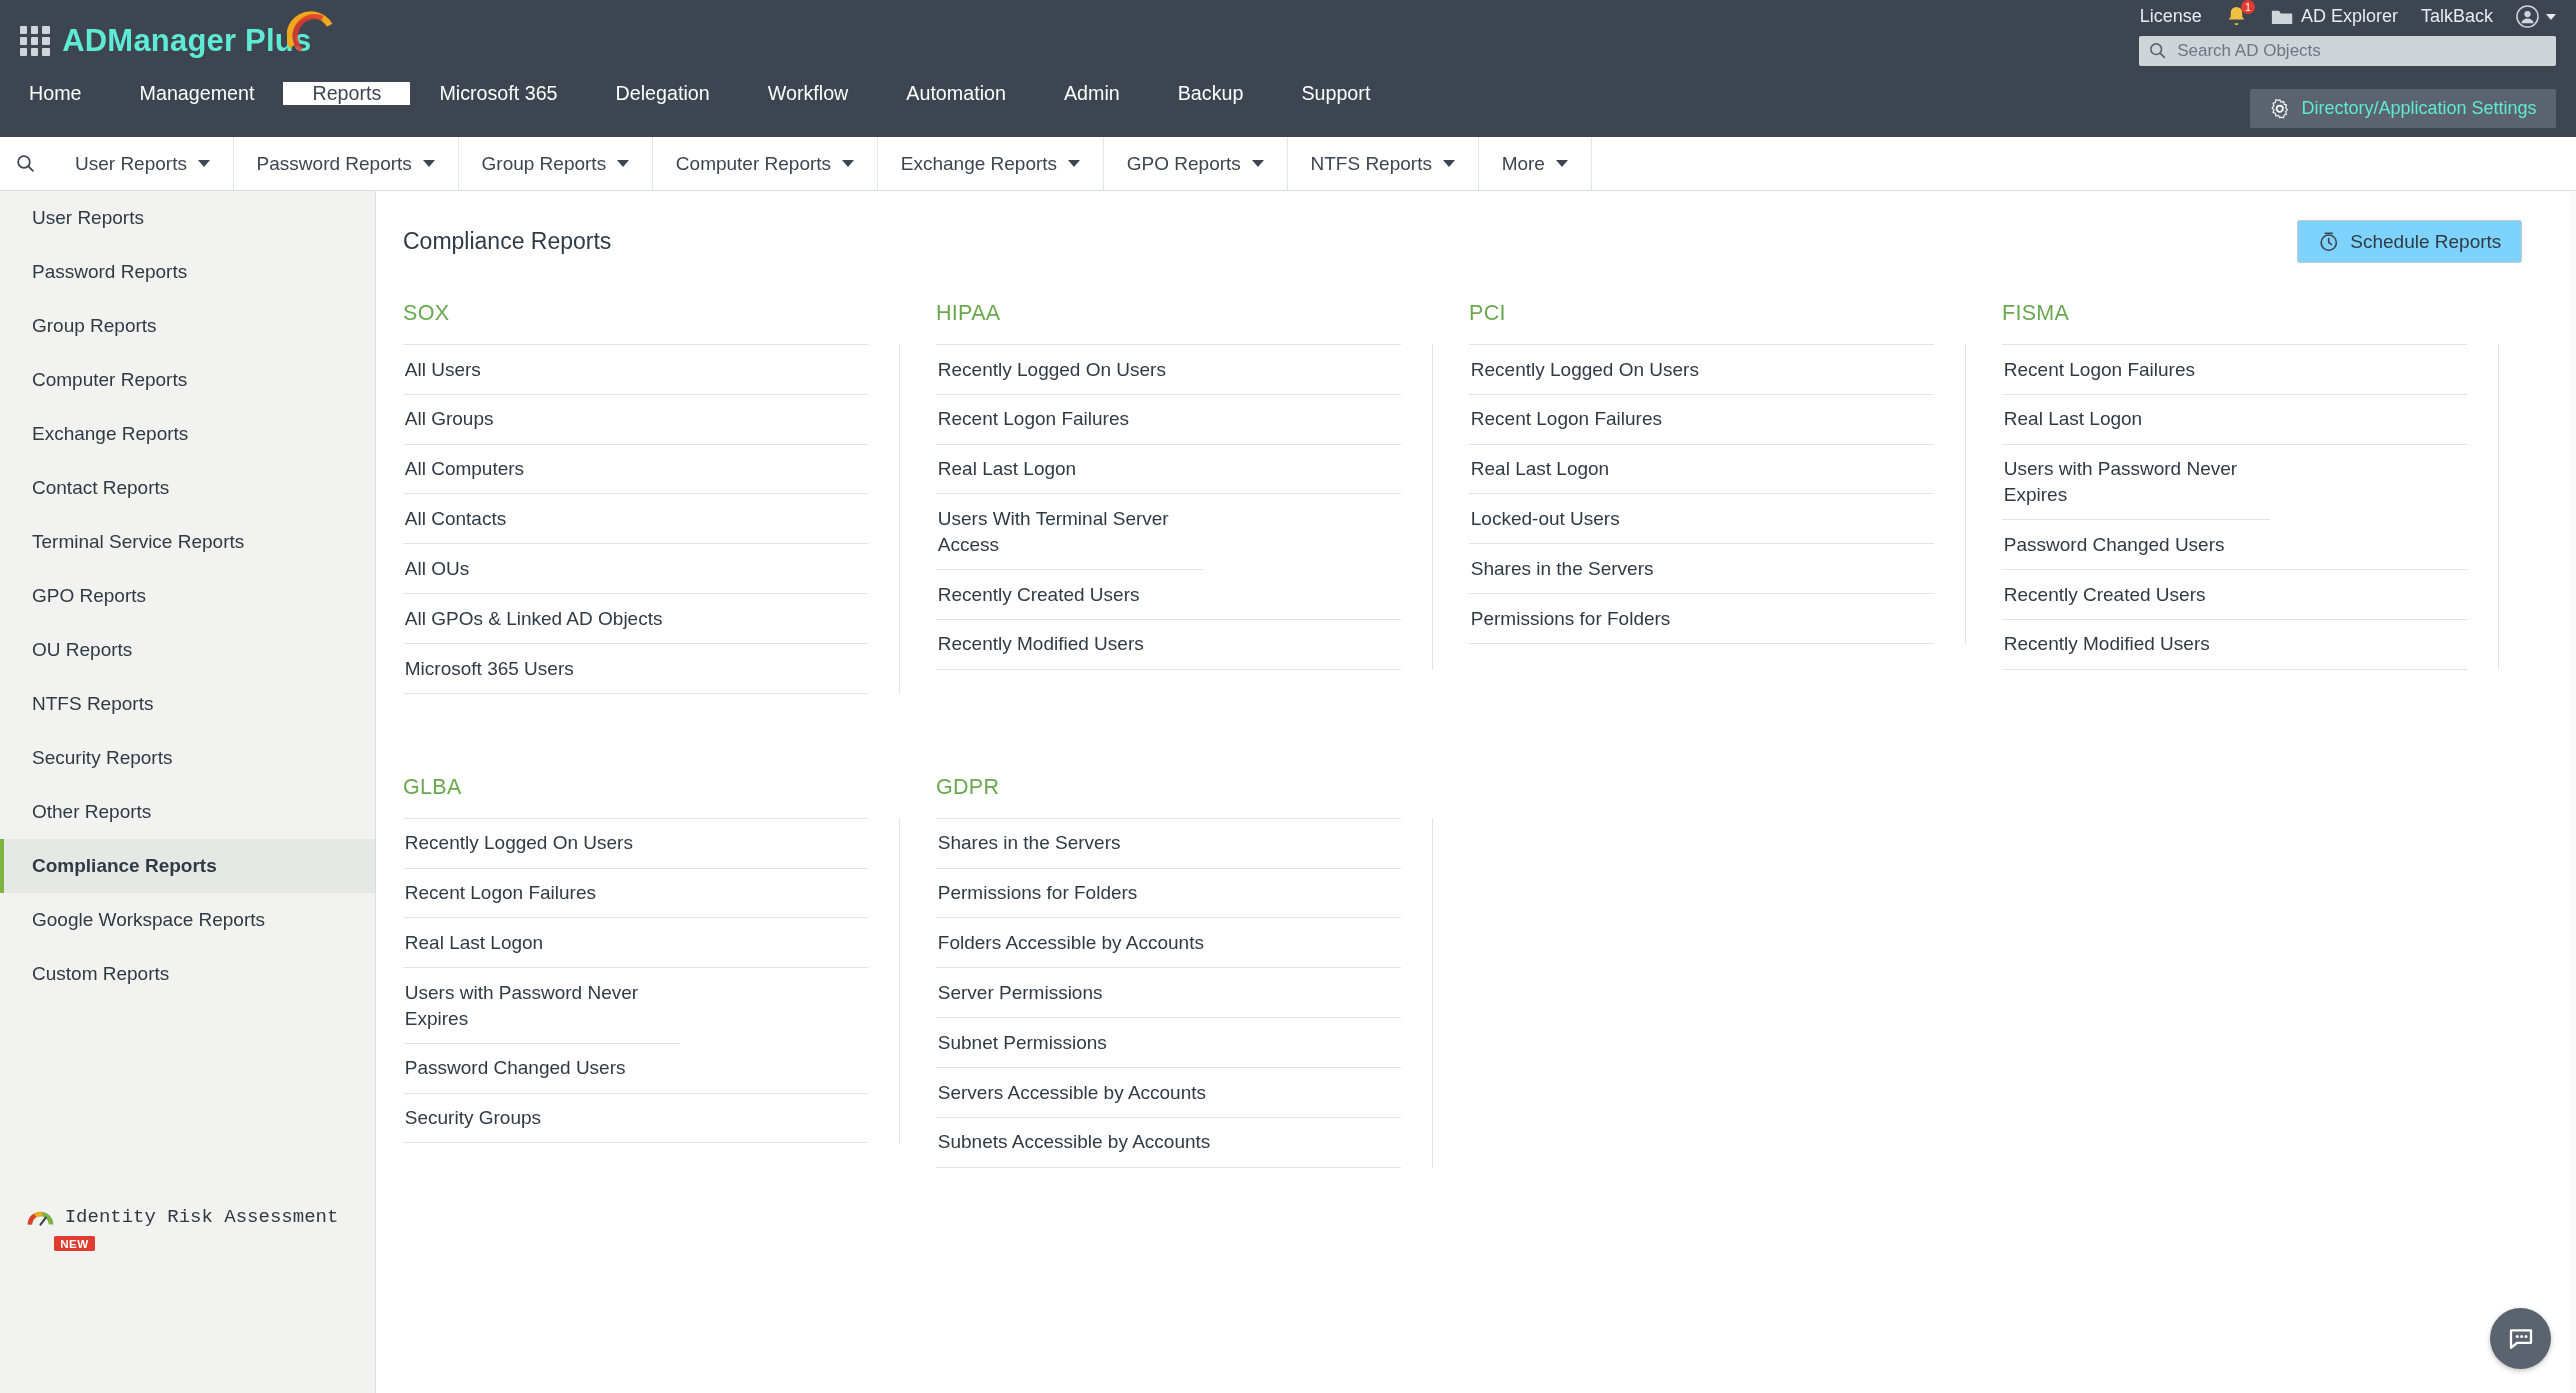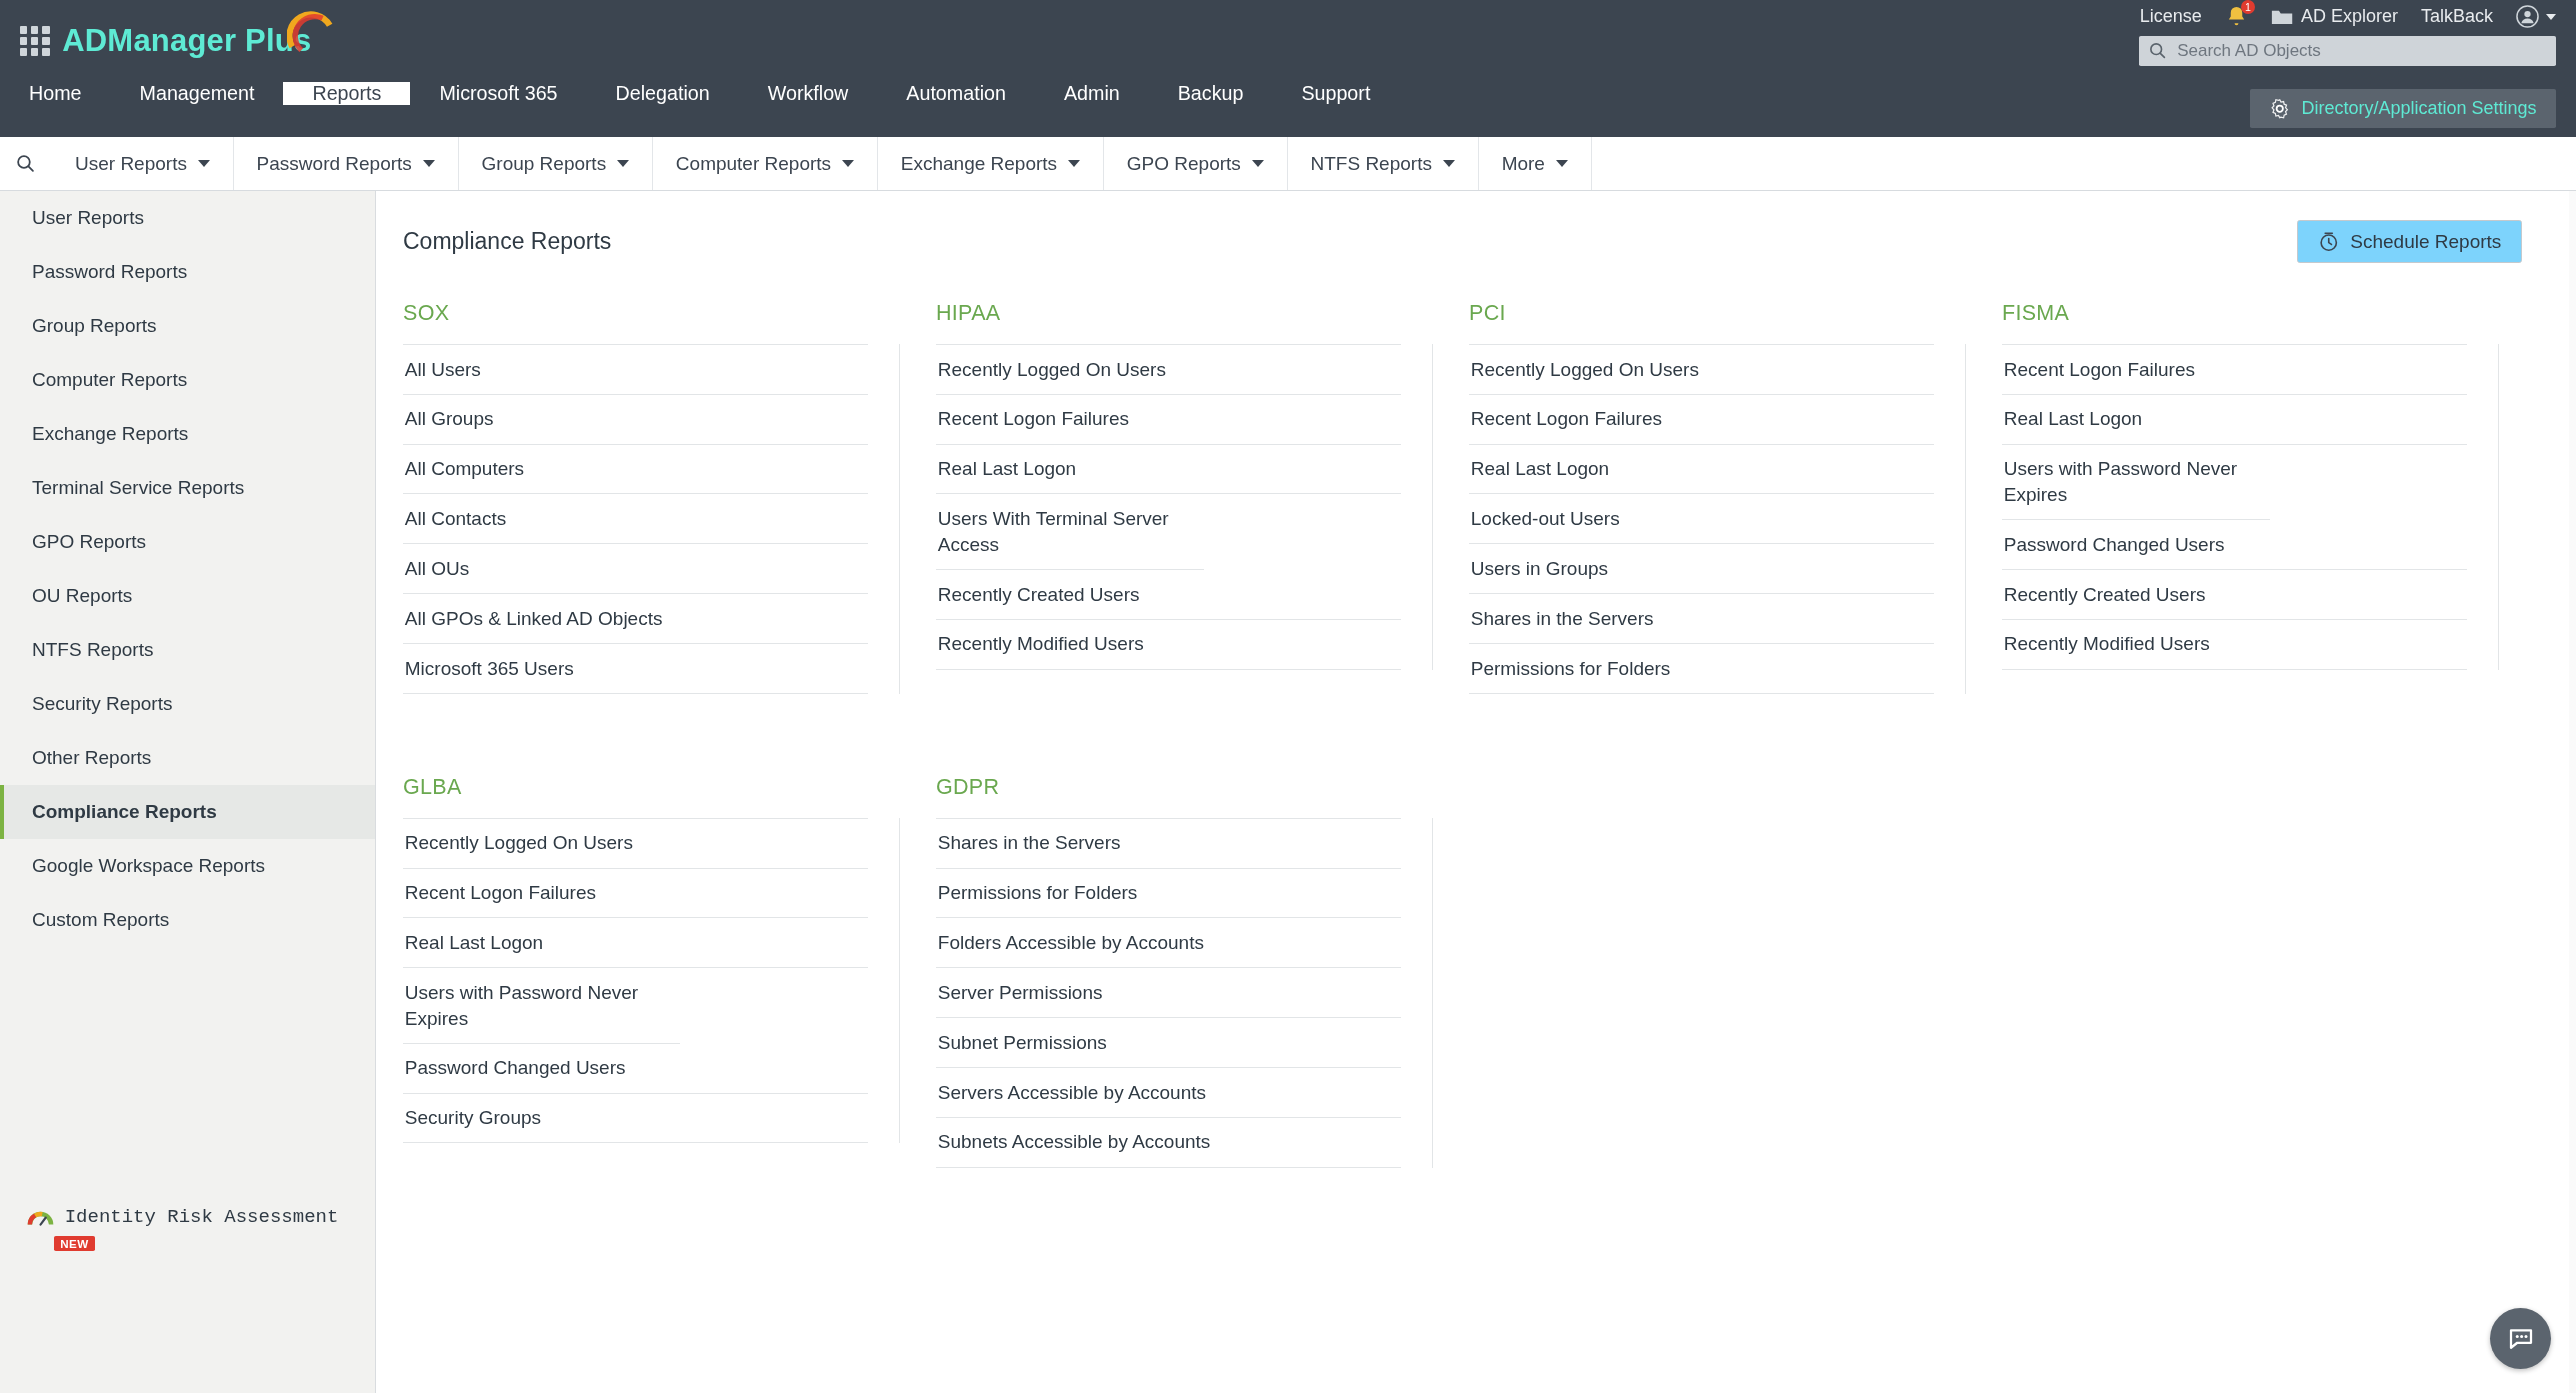--- a/index.html
+++ b/index.html
@@ -406,20 +406,23 @@
       <div class="side-item">
           <span>Group Reports</span>
         </div>
       <div class="side-item">
           <span>Computer Reports</span>
         </div>
       <div class="side-item">
           <span>Exchange Reports</span>
         </div>
       <div class="side-item">
+          <span>Contact Reports</span>
+        </div>
+      <div class="side-item">
           <span>Terminal Service Reports</span>
         </div>
       <div class="side-item">
           <span>GPO Reports</span>
         </div>
       <div class="side-item">
           <span>OU Reports</span>
         </div>
       <div class="side-item">
           <span>NTFS Reports</span>
@@ -494,21 +497,20 @@
           </div>
         </div>
 
         <div class="col">
           <div class="col-title">PCI</div>
           <div class="rep-list">
             <div class="rep-item">Recently Logged On Users</div>
             <div class="rep-item">Recent Logon Failures</div>
             <div class="rep-item">Real Last Logon</div>
             <div class="rep-item">Locked-out Users</div>
-            <div class="rep-item">Users in Groups</div>
             <div class="rep-item">Shares in the Servers</div>
             <div class="rep-item">Permissions for Folders</div>
           </div>
         </div>
 
         <div class="col">
           <div class="col-title">FISMA</div>
           <div class="rep-list">
             <div class="rep-item">Recent Logon Failures</div>
             <div class="rep-item">Real Last Logon</div>

